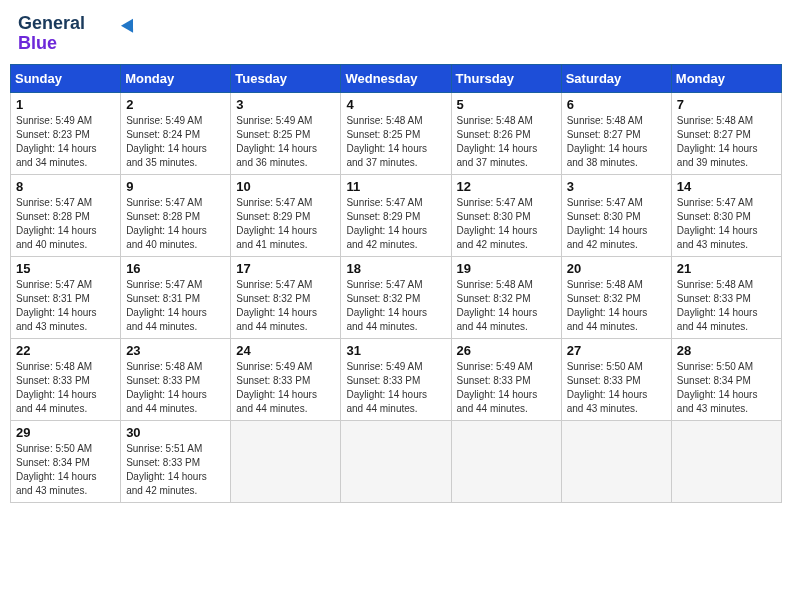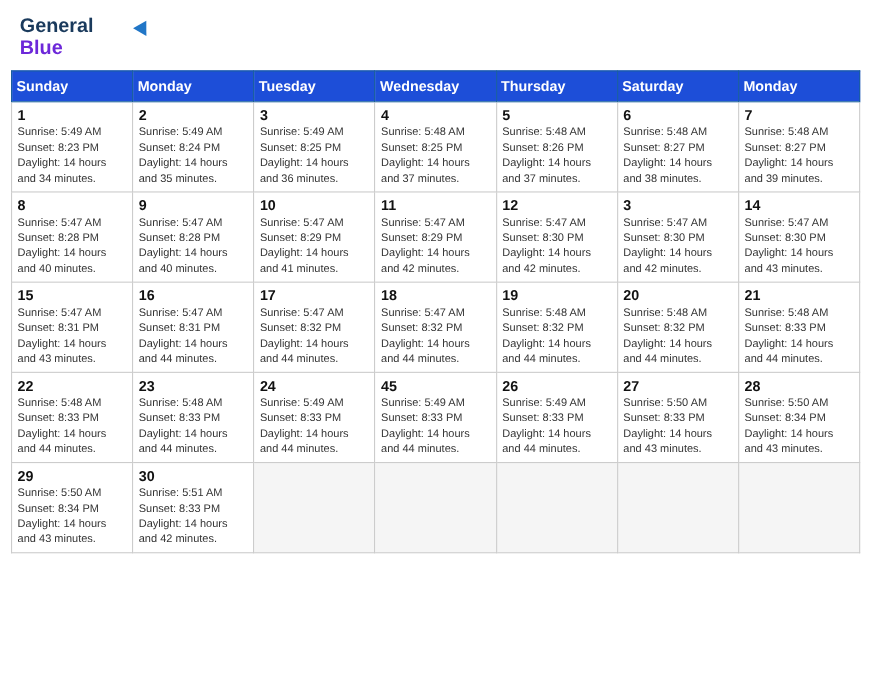--- a/index.html
+++ b/index.html
@@ -172,21 +172,21 @@
         <td><span class="day-number">21</span>
         <span class="cell-text">Sunrise: 5:48 AM<br>Sunset: 8:33 PM<br>Daylight: 14 hours and 44 minutes.</span></td>
       </tr>
       <tr>
         <td><span class="day-number">22</span>
         <span class="cell-text">Sunrise: 5:48 AM<br>Sunset: 8:33 PM<br>Daylight: 14 hours and 44 minutes.</span></td>
         <td><span class="day-number">23</span>
         <span class="cell-text">Sunrise: 5:48 AM<br>Sunset: 8:33 PM<br>Daylight: 14 hours and 44 minutes.</span></td>
         <td><span class="day-number">24</span>
         <span class="cell-text">Sunrise: 5:49 AM<br>Sunset: 8:33 PM<br>Daylight: 14 hours and 44 minutes.</span></td>
-        <td><span class="day-number">45</span>
+        <td><span class="day-number">31</span>
         <span class="cell-text">Sunrise: 5:49 AM<br>Sunset: 8:33 PM<br>Daylight: 14 hours and 44 minutes.</span></td>
         <td><span class="day-number">26</span>
         <span class="cell-text">Sunrise: 5:49 AM<br>Sunset: 8:33 PM<br>Daylight: 14 hours and 44 minutes.</span></td>
         <td><span class="day-number">27</span>
         <span class="cell-text">Sunrise: 5:50 AM<br>Sunset: 8:33 PM<br>Daylight: 14 hours and 43 minutes.</span></td>
         <td><span class="day-number">28</span>
         <span class="cell-text">Sunrise: 5:50 AM<br>Sunset: 8:34 PM<br>Daylight: 14 hours and 43 minutes.</span></td>
       </tr>
       <tr>
         <td><span class="day-number">29</span>

